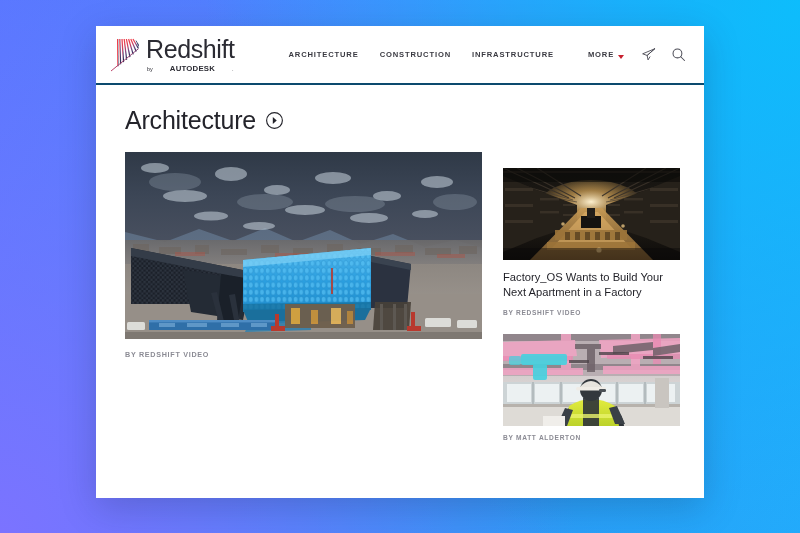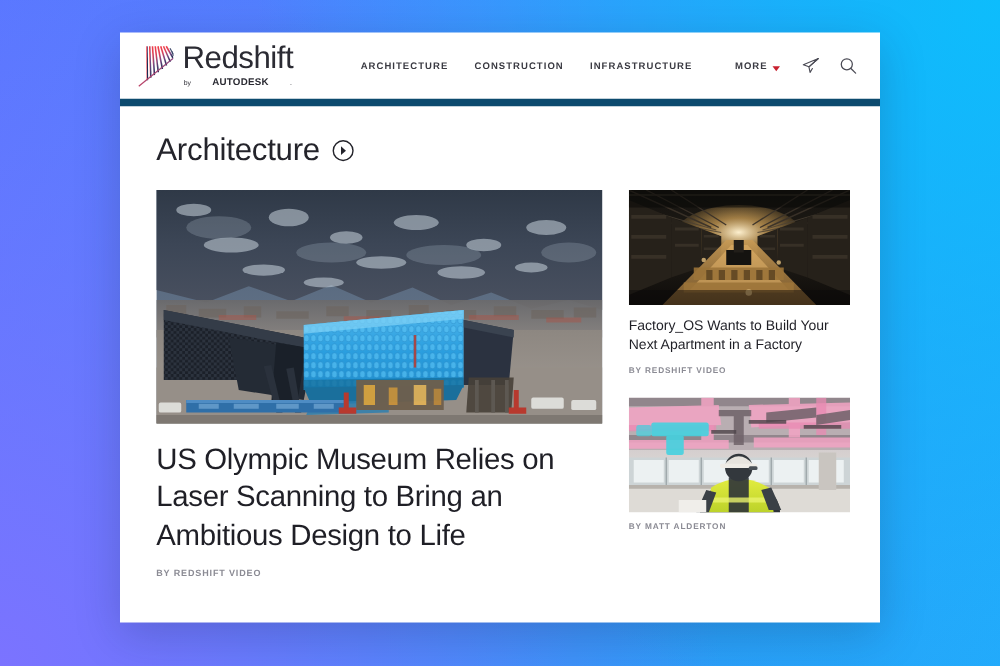--- a/index.html
+++ b/index.html
@@ -27,21 +27,21 @@
     width: 608px;
     height: 472px;
     background: #ffffff;
     box-shadow: 0 10px 34px rgba(20,30,70,0.22);
     overflow: hidden;
   }
 
   
   .site-header {
     height: 59px;
-    border-bottom: 6px solid #0c4a6e;
+    border-bottom: 2px solid #0c4a6e;
     display: flex;
     align-items: center;
     padding: 0 18px 0 10px;
     position: relative;
   }
 
   .brand {
     display: flex;
     align-items: center;
     gap: 7px;
@@ -135,21 +135,21 @@
   }
 
   .section-arrow { display: block; cursor: pointer; }
 
   .content-grid {
     display: flex;
     gap: 21px;
   }
 
   .col-main { width: 357px; flex: none; }
-  .col-side { width: 177px; flex: none; display: flex; flex-direction: column; gap: 18px; }
+  .col-side { width: 177px; flex: none; display: flex; flex-direction: column; gap: 18px; margin-top: 16px; }
 
   .hero-thumb {
     width: 357px;
     height: 187px;
     overflow: hidden;
     position: relative;
     display: block;
     cursor: pointer;
   }
 
@@ -421,21 +421,20 @@
 
             <g fill="#dcdcd8">
               <rect x="300" y="166" width="26" height="9" rx="1.5"></rect>
               <rect x="332" y="168" width="20" height="8" rx="1.5"></rect>
               <rect x="2" y="170" width="18" height="8" rx="1.5"></rect>
             </g>
 
             <rect x="0" y="180" width="357" height="7" fill="#7e7872"></rect>
           </svg>
         </div>
-        <h2 class="hero-title">US Olympic Museum Relies on Laser Scanning to Bring an Ambitious Design to Life</h2>
         <div class="byline">BY REDSHIFT VIDEO</div>
       </article>
 
       <div class="col-side">
 
         <article class="side-card">
           <div class="side-thumb">
             <svg width="177" height="92" viewBox="0 0 177 92" preserveAspectRatio="none">
               <defs>
                 <linearGradient id="fbg" x1="0" y1="0" x2="0" y2="1">

